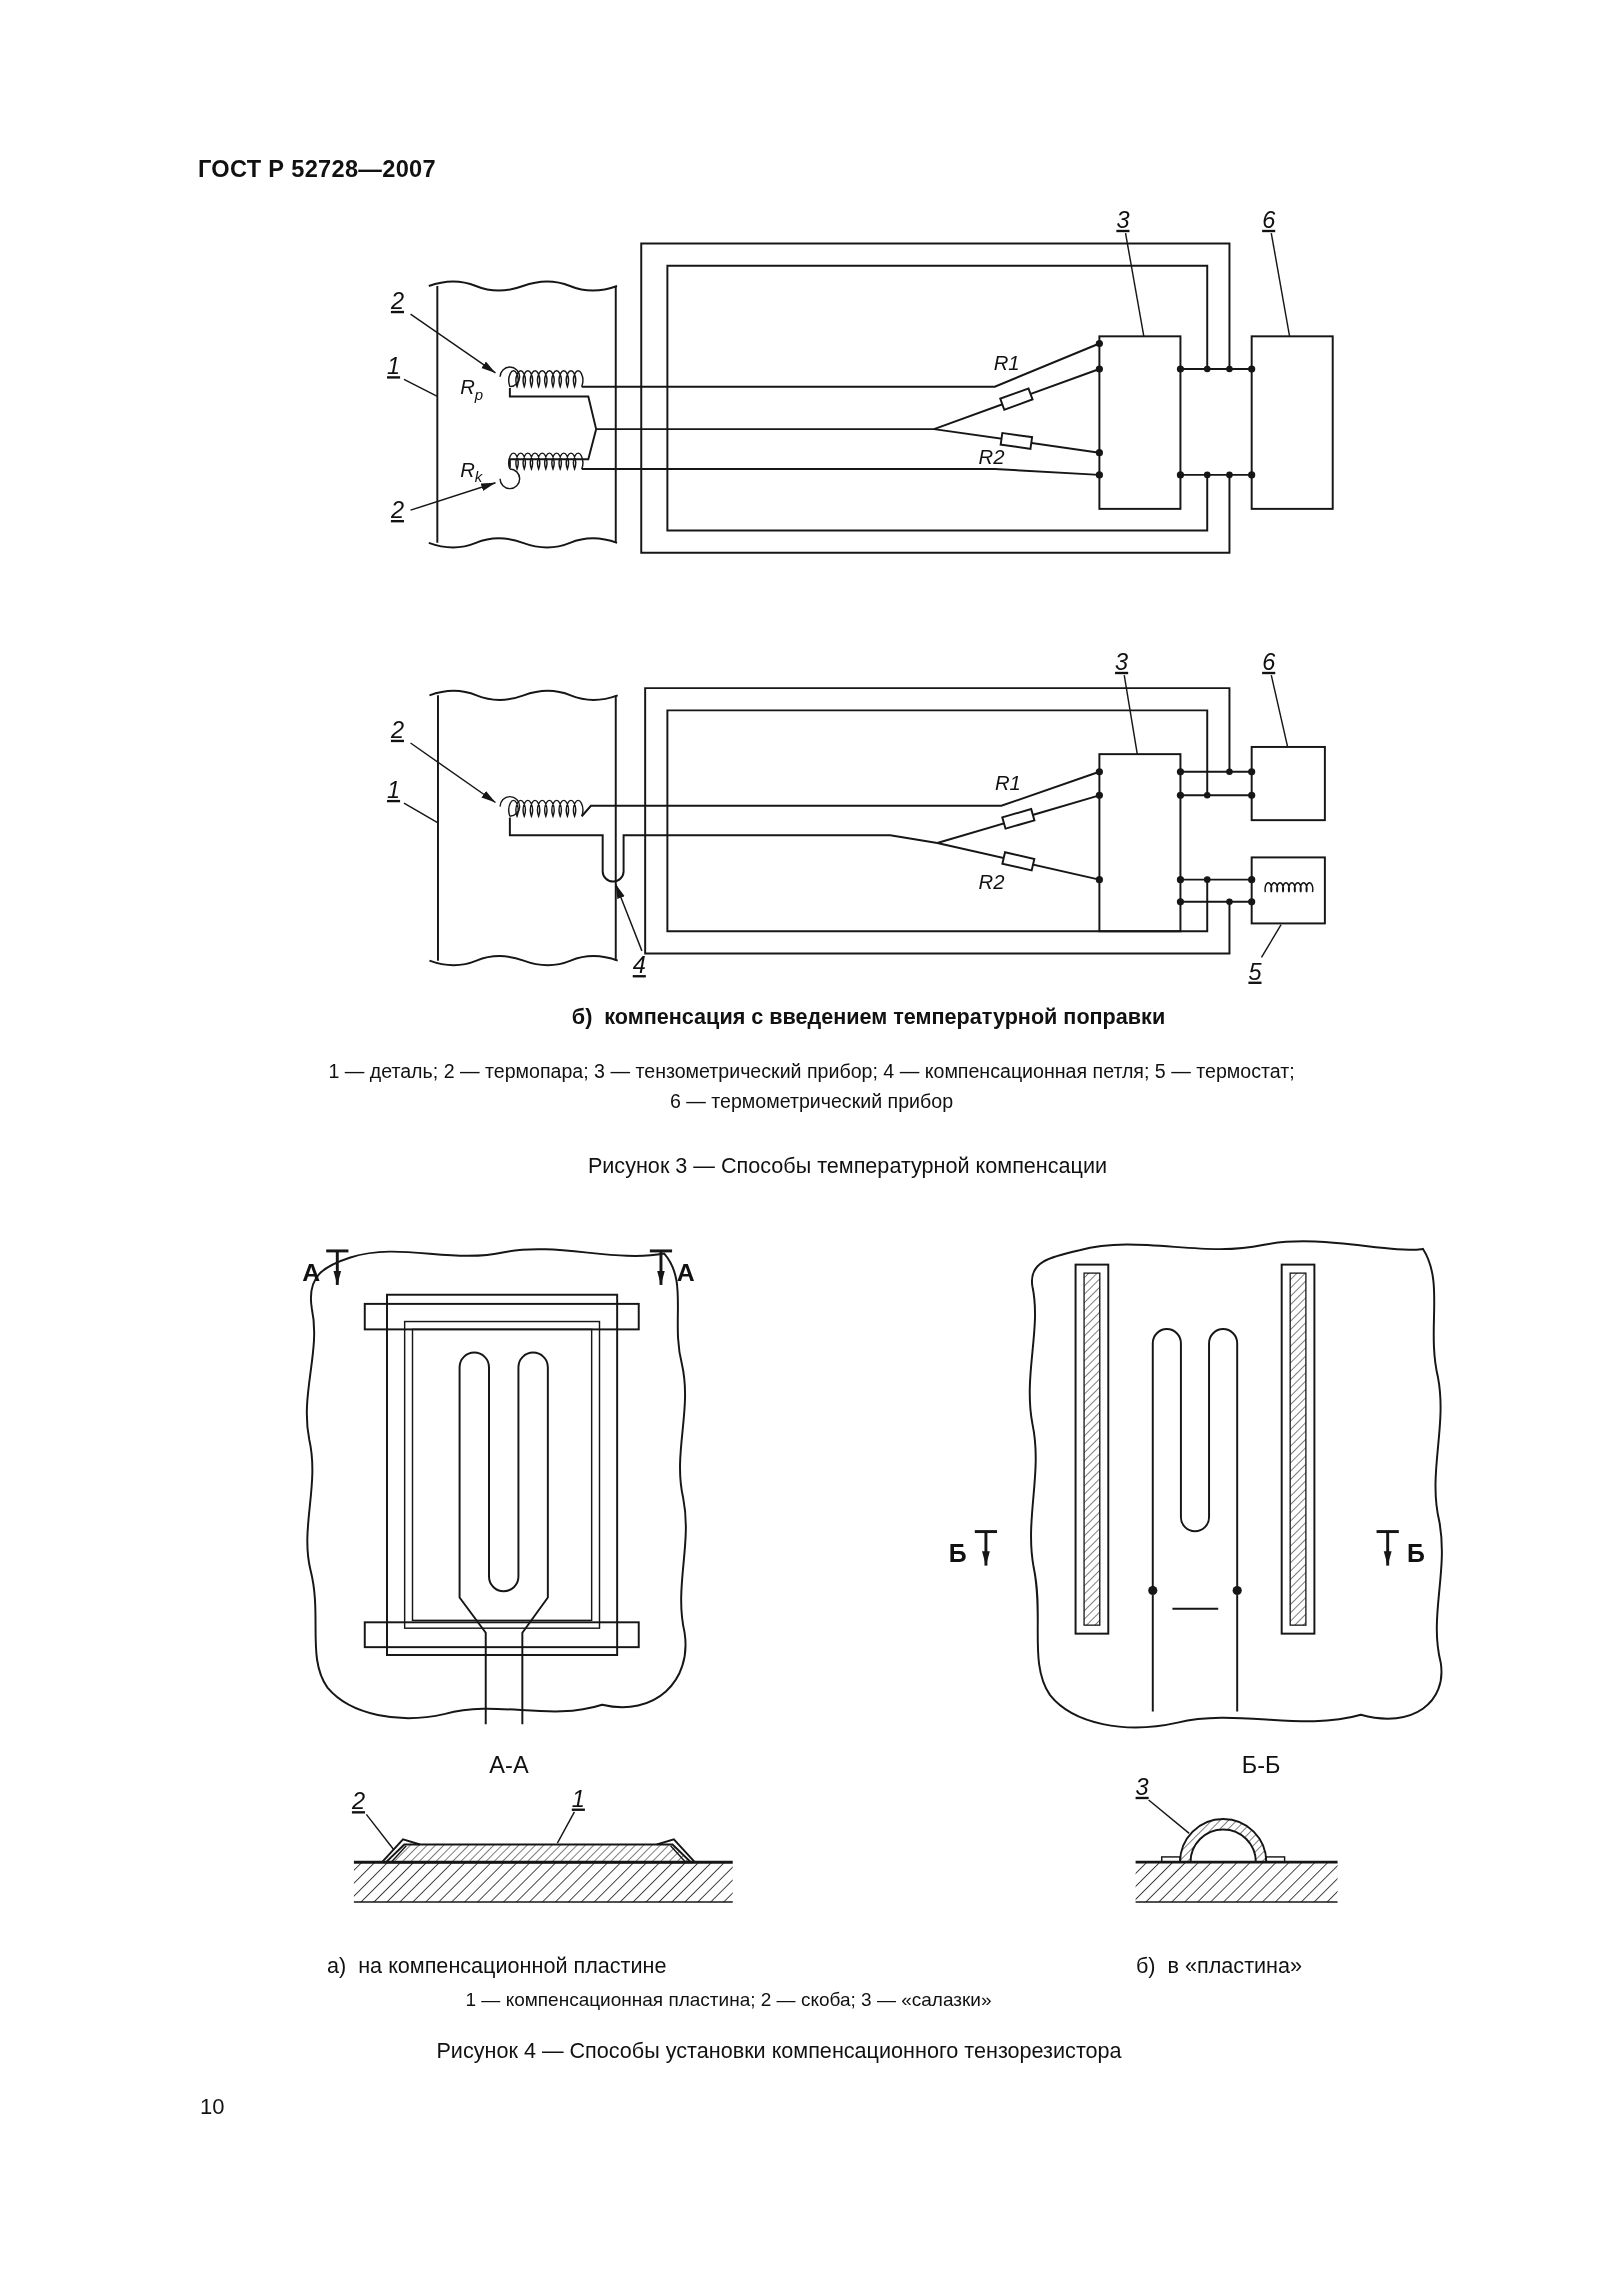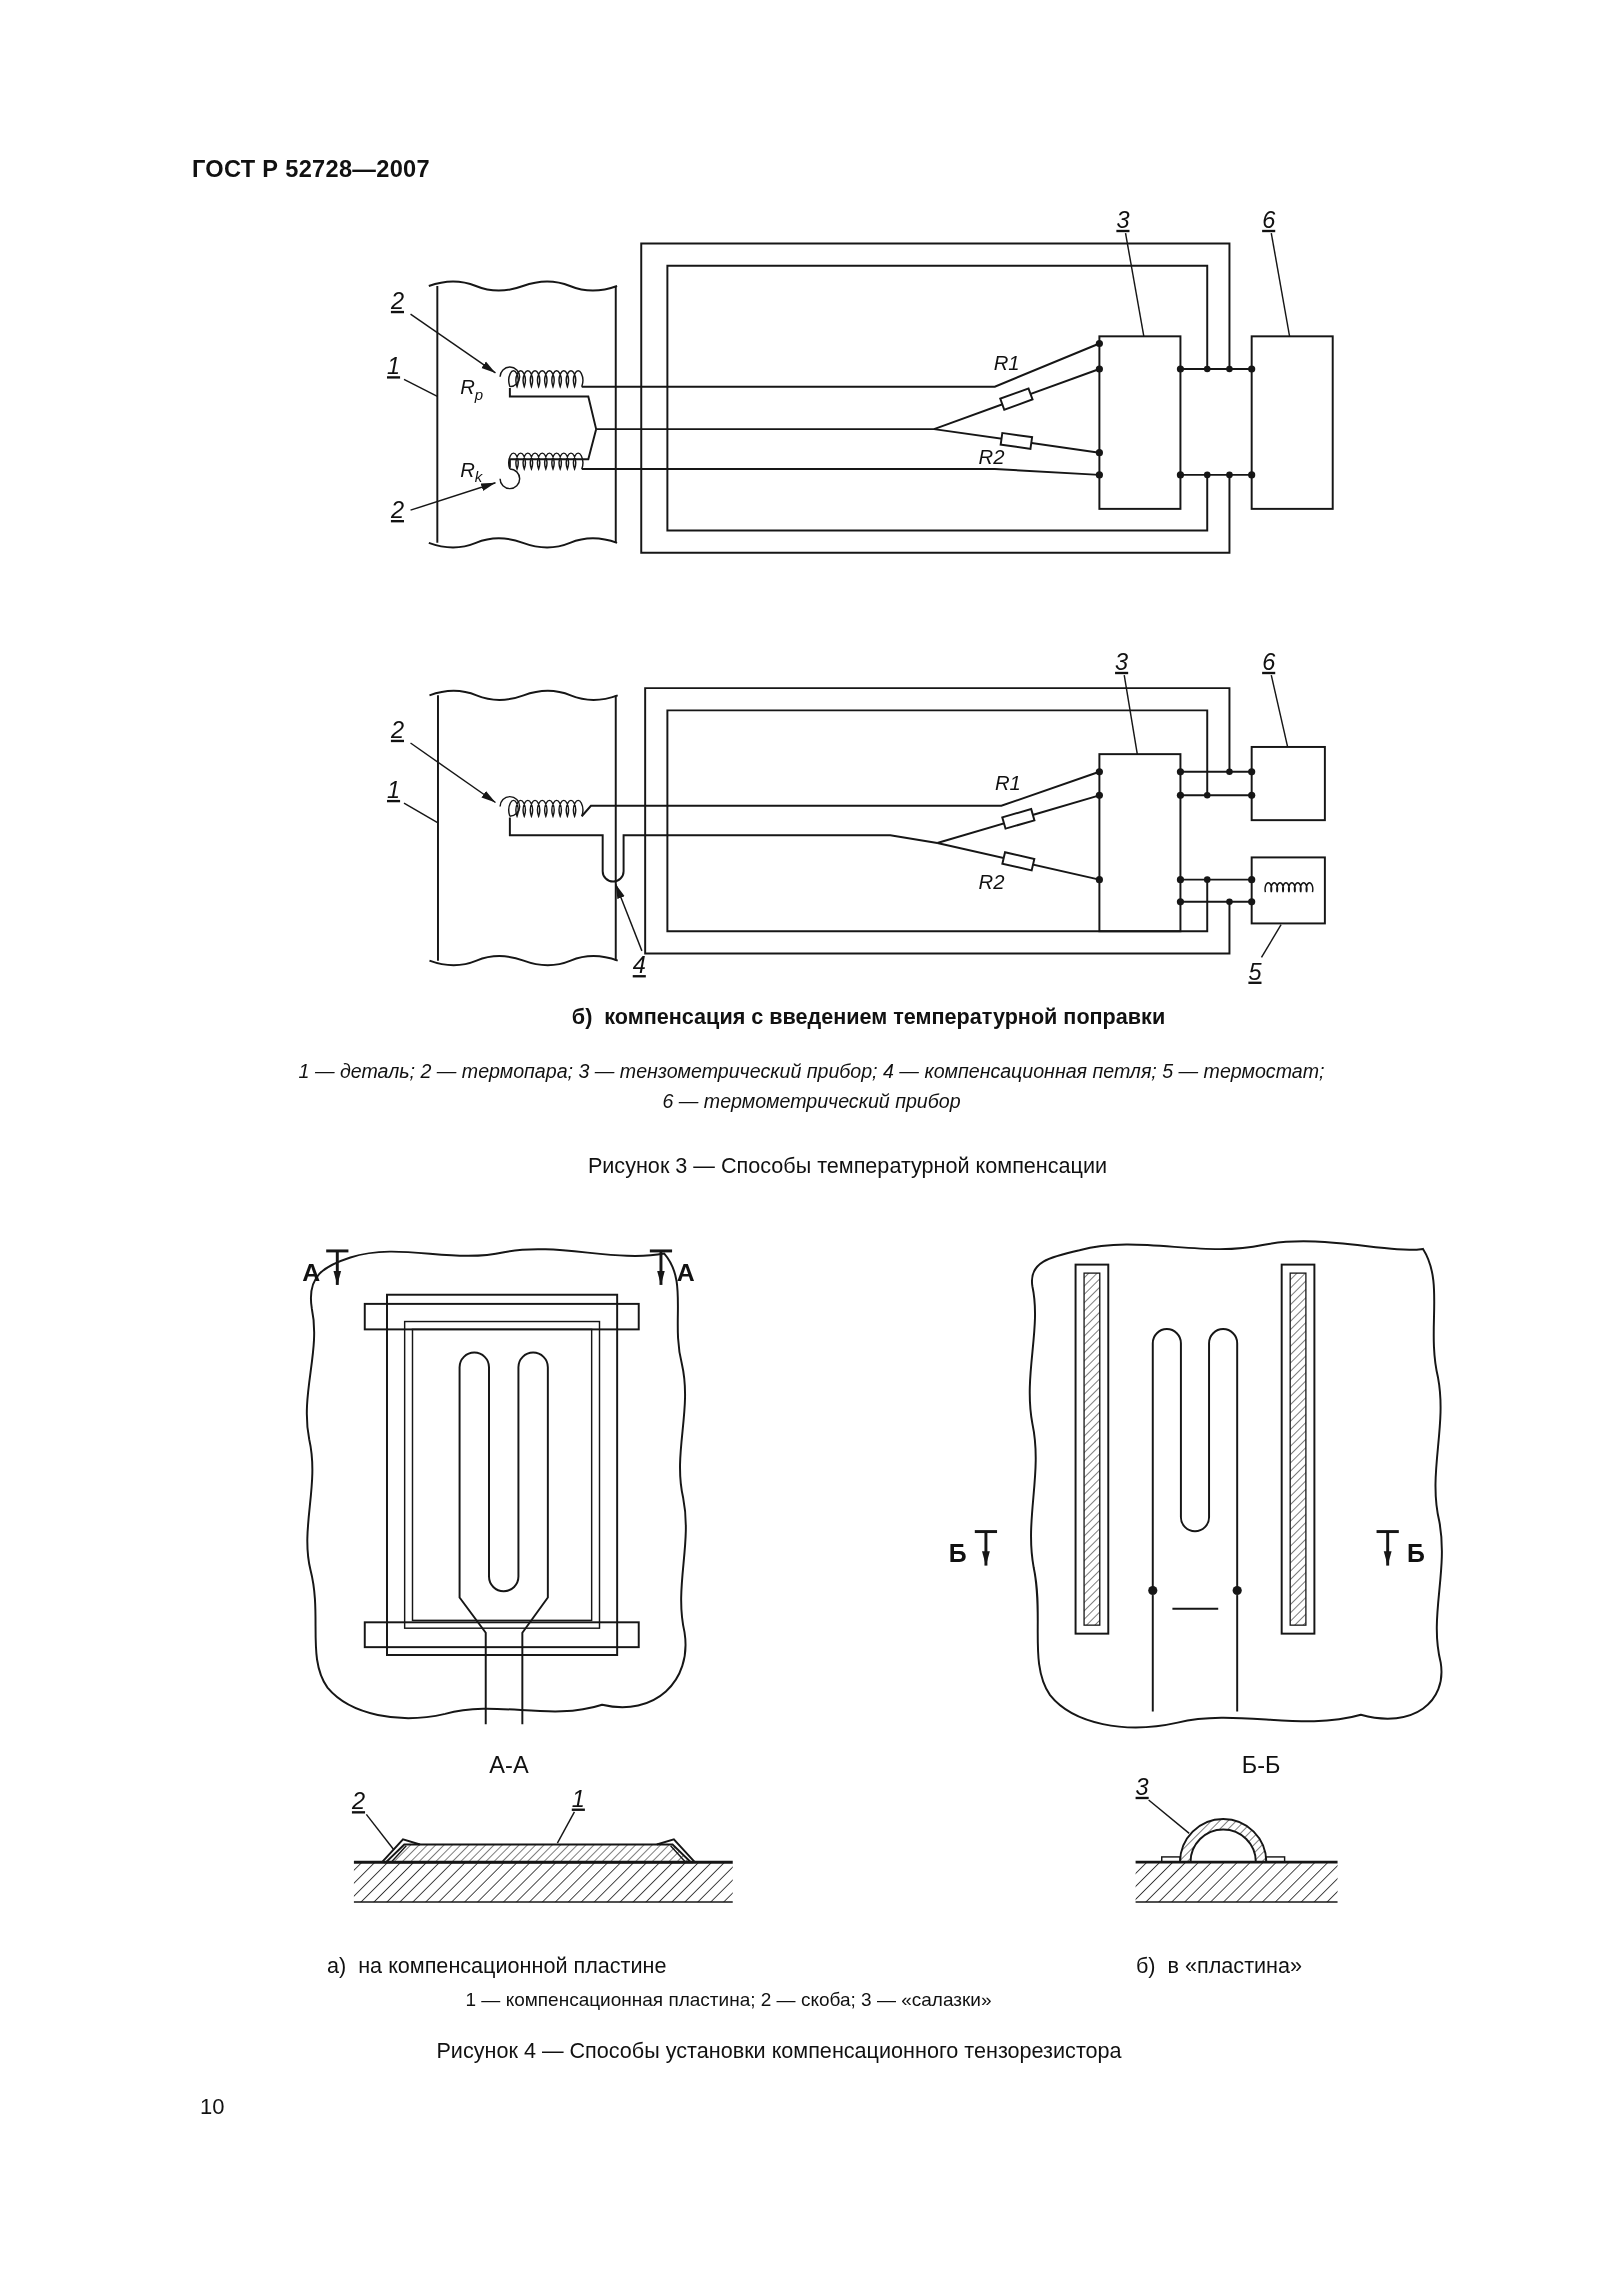--- a/index.html
+++ b/index.html
@@ -1,21 +1,21 @@
 <!DOCTYPE html>
 <html style="font-size:10.5px"><head>
 <meta charset="utf-8">
 <style>
   html,body{margin:0;padding:0;background:#888;}
   .page{position:relative;width:1623px;height:2295px;background:#ffffff;
         font-family:"Liberation Sans",sans-serif;color:#111;overflow:hidden;}
   .abs{position:absolute;}
   .hdr{font-size:23.6px;font-weight:bold;letter-spacing:0.3px;}
   .cap{font-size:21.6px;white-space:pre-wrap;}
-  .leg{font-size:19.6px;white-space:pre-wrap;font-style:italic;}
+  .leg{font-size:19.6px;white-space:pre-wrap;}
   .leg4{font-size:19px;white-space:pre-wrap;}
   .ctr{text-align:center;}
   .pgnum{font-size:22px;}
   svg{position:absolute;overflow:visible;}
   .ln{stroke:#161616;stroke-width:3;fill:none;}
   .ln2{stroke:#161616;stroke-width:2.2;fill:none;}
   .ln4{stroke:#161616;stroke-width:4.5;fill:none;}
   .bx{stroke:#161616;stroke-width:3;fill:#ffffff;}
   .dot{fill:#161616;stroke:none;}
   .num{font:italic 36px "Liberation Sans",sans-serif;fill:#111;text-decoration:underline;}
@@ -36,21 +36,21 @@
       </marker>
       <pattern id="hatch" width="14" height="14" patternUnits="userSpaceOnUse" patternTransform="rotate(45)">
         <line x1="0" y1="0" x2="0" y2="14" stroke="#161616" stroke-width="2.4"></line>
       </pattern>
       <pattern id="hatchFine" width="9" height="9" patternUnits="userSpaceOnUse" patternTransform="rotate(45)">
         <line x1="0" y1="0" x2="0" y2="9" stroke="#161616" stroke-width="1.7"></line>
       </pattern>
     </defs>
   </svg>
 
-  <div class="abs hdr" style="left:192px;top:156px;">ГОСТ Р 52728—2007</div>
+  <div class="abs hdr" style="left:198px;top:156px;">ГОСТ Р 52728—2007</div>
 
   <svg style="left:347px;top:203px;" width="995" height="366" viewBox="0 0 1520 560">
 
     <g>
       <path class="ln" d="M137,127 V520"></path>
       <path class="ln" d="M410,127 V520"></path>
       <path class="ln" d="M124,127 q38,-14 72,0 t72,0 t72,0 t72,0"></path>
       <path class="ln" d="M124,520 q38,14 72,0 t72,0 t72,0 t72,0"></path>
     </g>
 

